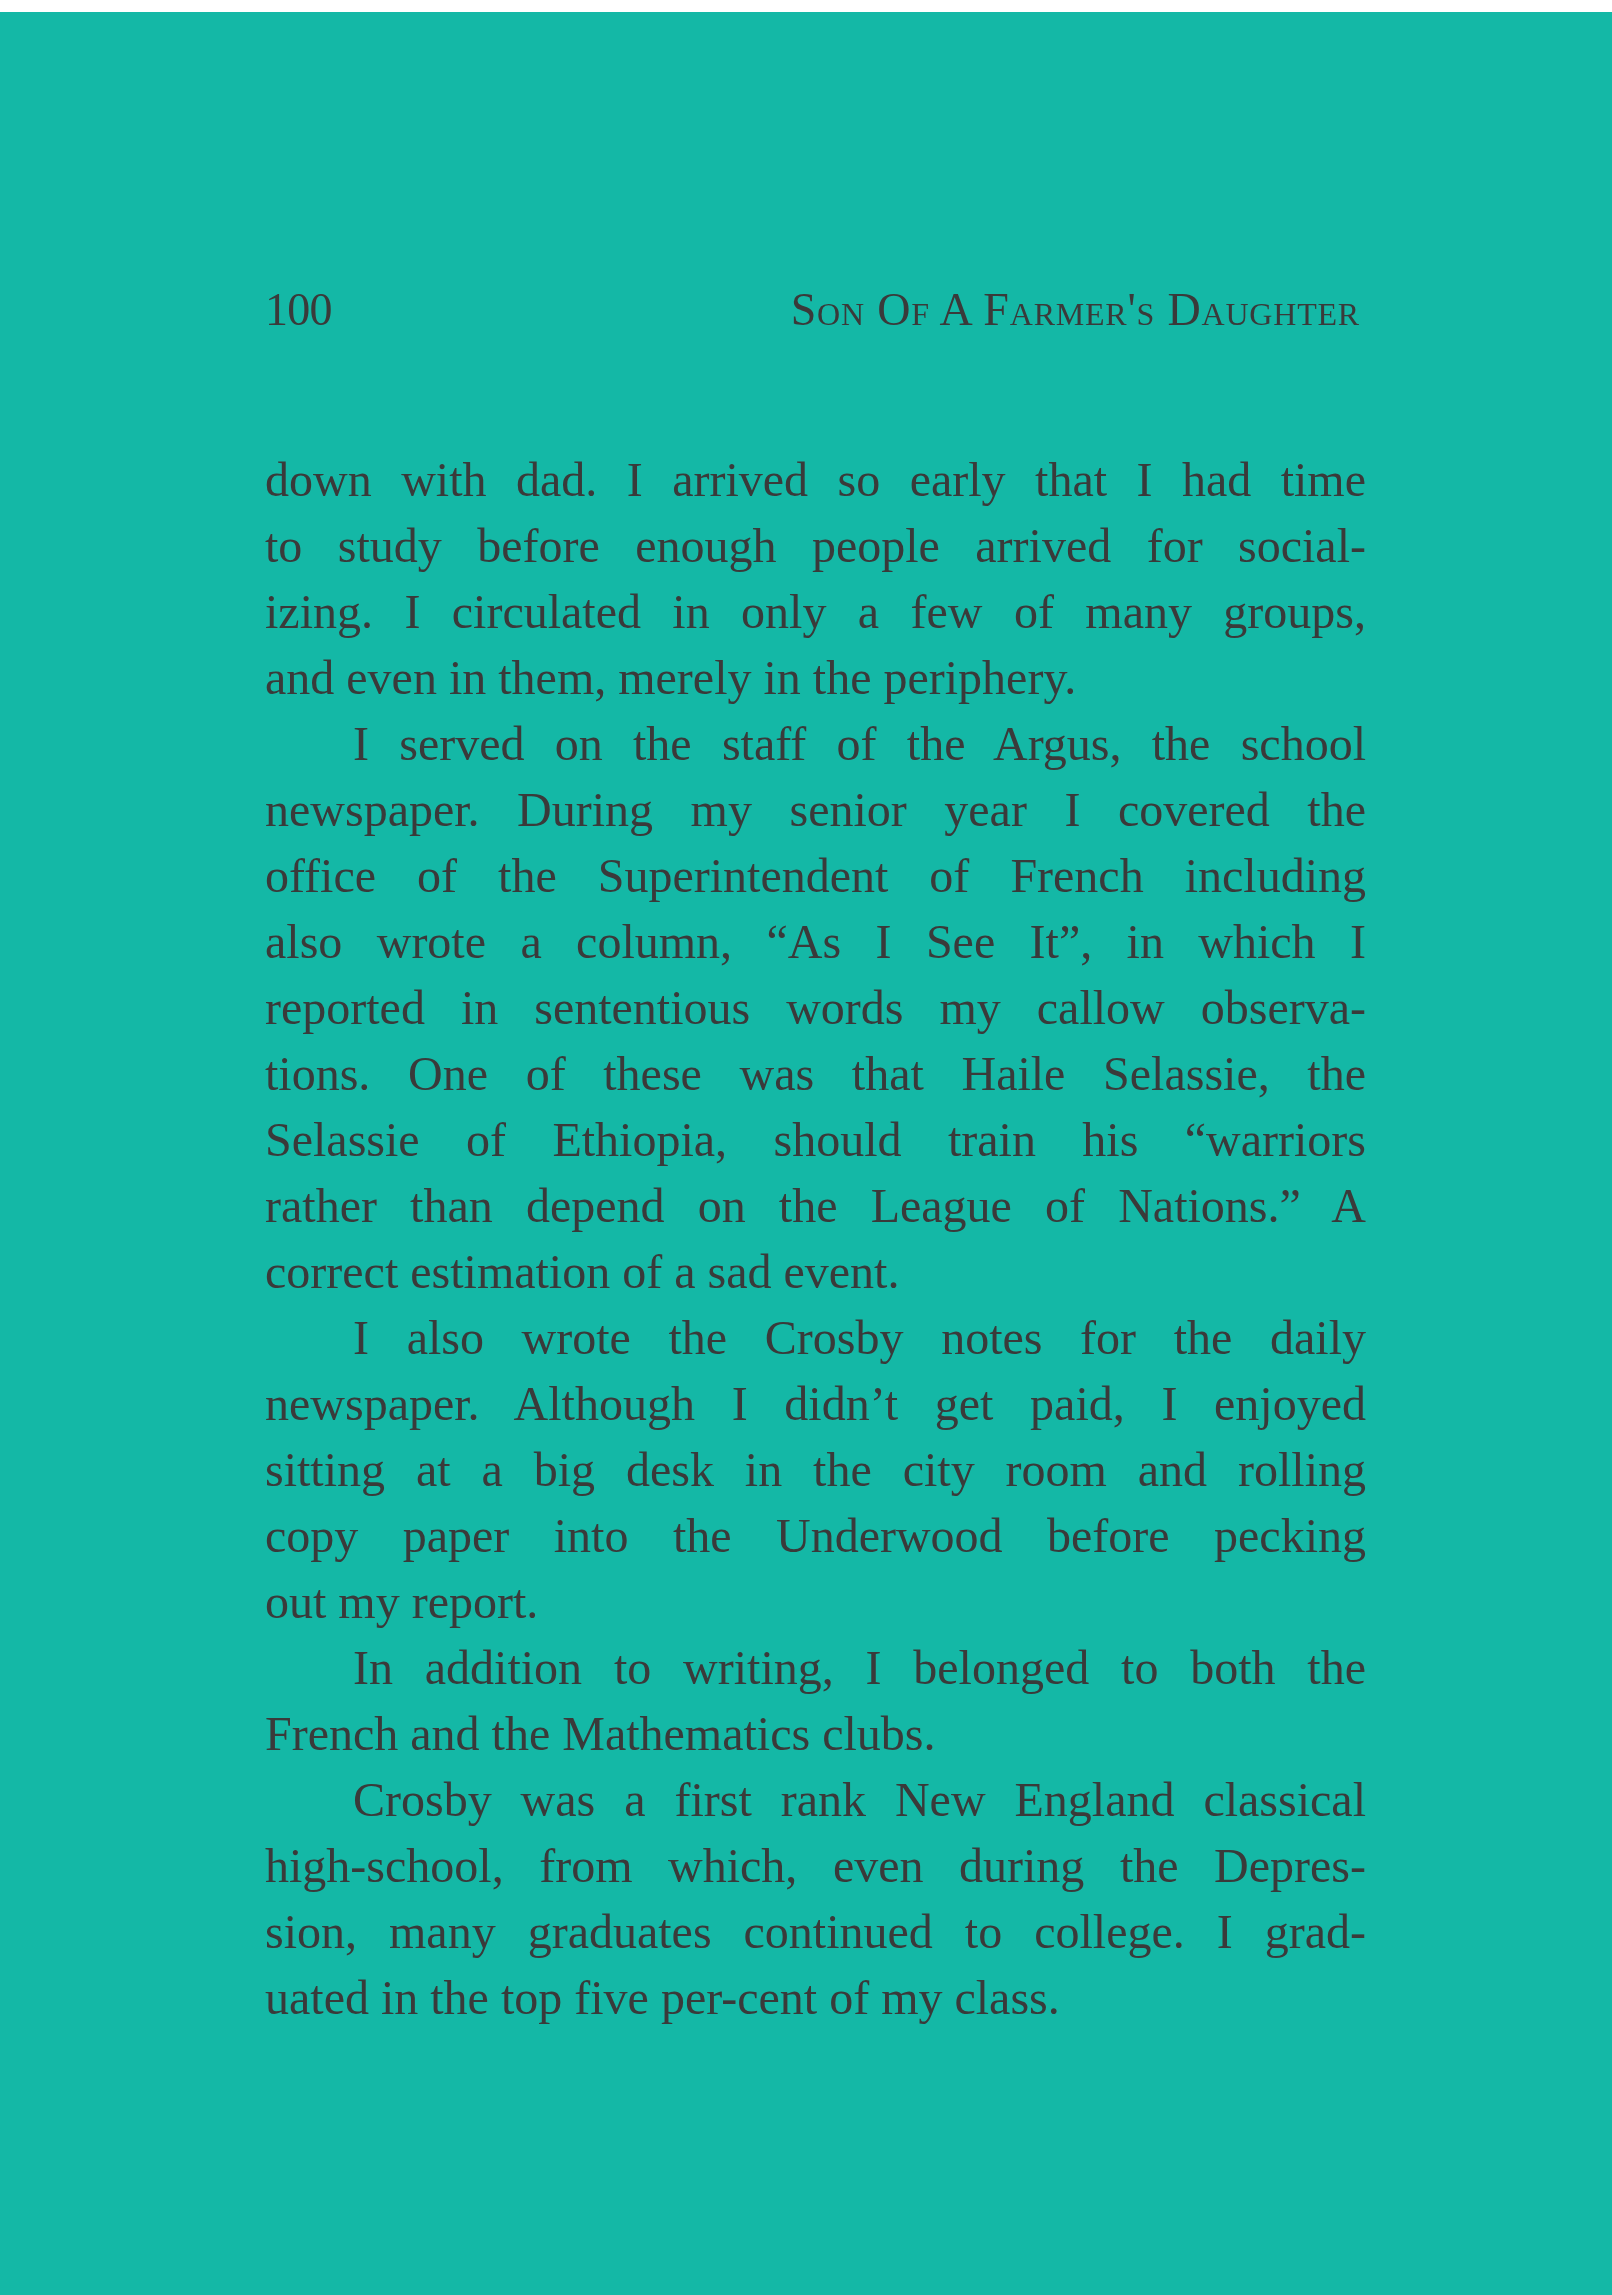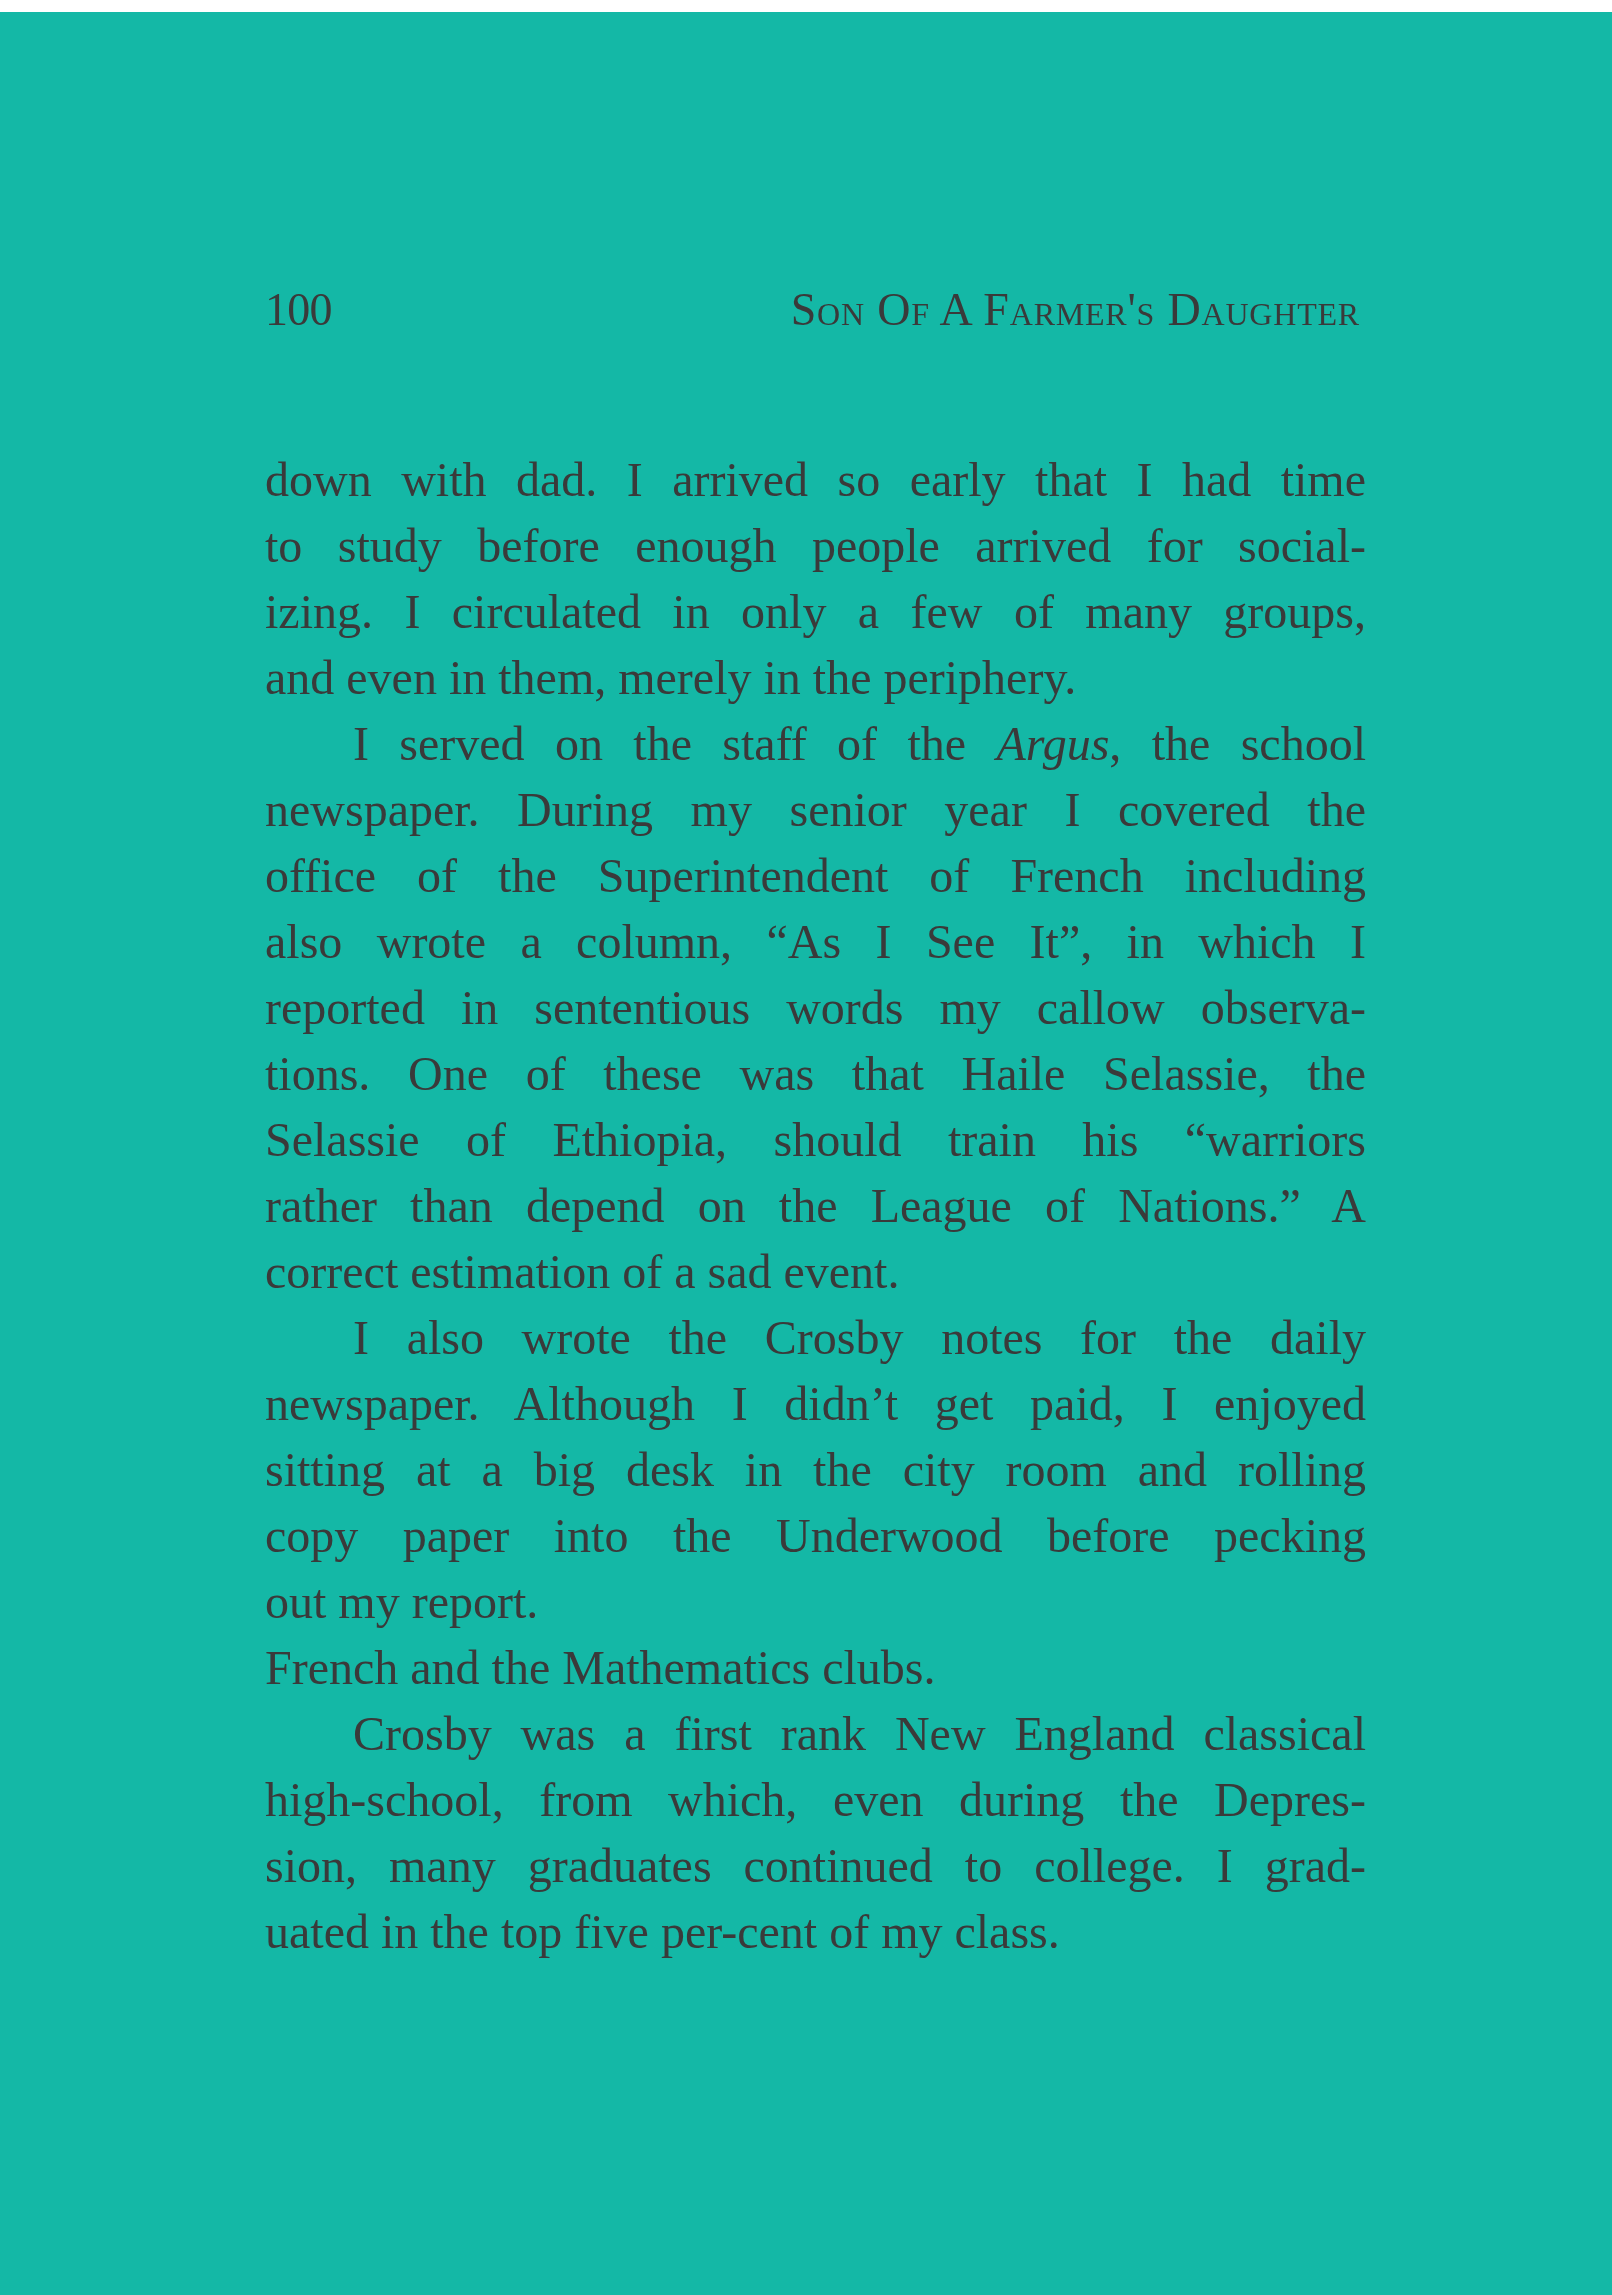--- a/index.html
+++ b/index.html
@@ -61,21 +61,20 @@
       text-align: justify;
       text-align-last: justify;
     }
     .line.last {
       text-align-last: left;
     }
     .line.indent {
       padding-left: 88px;
     }
     .line .ital {
-      font-style: italic;
       margin-top: 45px;
     }
   </style>
 </head>
 <body>
 
 <div class="page">
 
   <div class="running-head">
     <span class="page-number">100</span>
@@ -105,20 +104,21 @@
 
     <div>
       <span class="line indent">I also wrote the Crosby notes for the daily</span>
       <span class="line">newspaper. Although I didn’t get paid, I enjoyed</span>
       <span class="line">sitting at a big desk in the city room and rolling</span>
       <span class="line">copy paper into the Underwood before pecking</span>
       <span class="line last">out my report.</span>
     </div>
 
     <div>
+      <span class="line indent">In addition to writing, I belonged to both the</span>
       <span class="line last">French and the Mathematics clubs.</span>
     </div>
 
     <div>
       <span class="line indent">Crosby was a first rank New England classical</span>
       <span class="line">high-school, from which, even during the Depres-</span>
       <span class="line">sion, many graduates continued to college. I grad-</span>
       <span class="line last">uated in the top five per-cent of my class.</span>
     </div>
 

